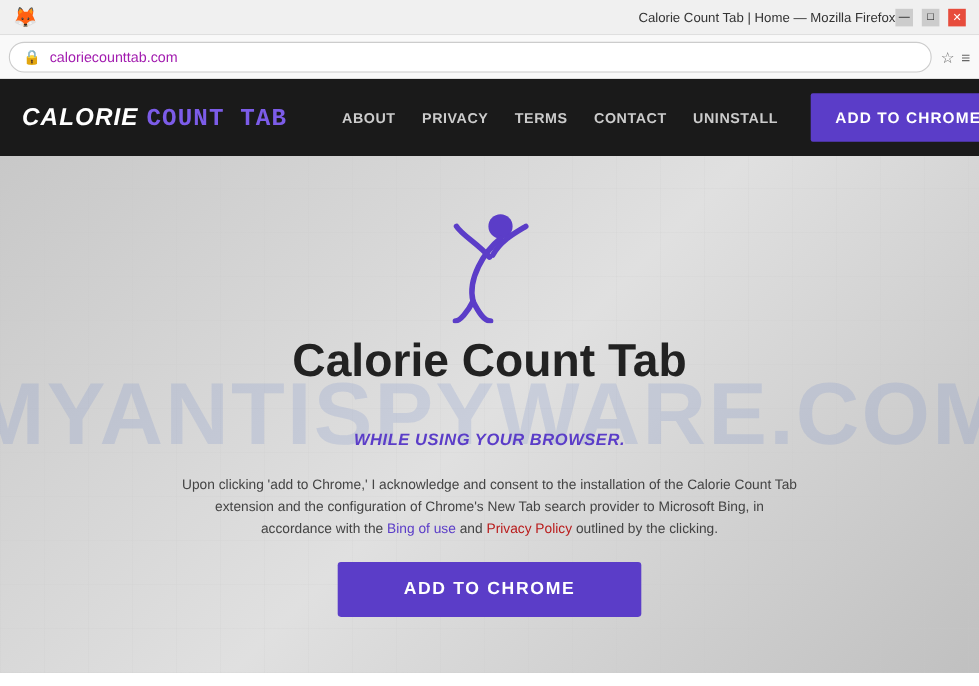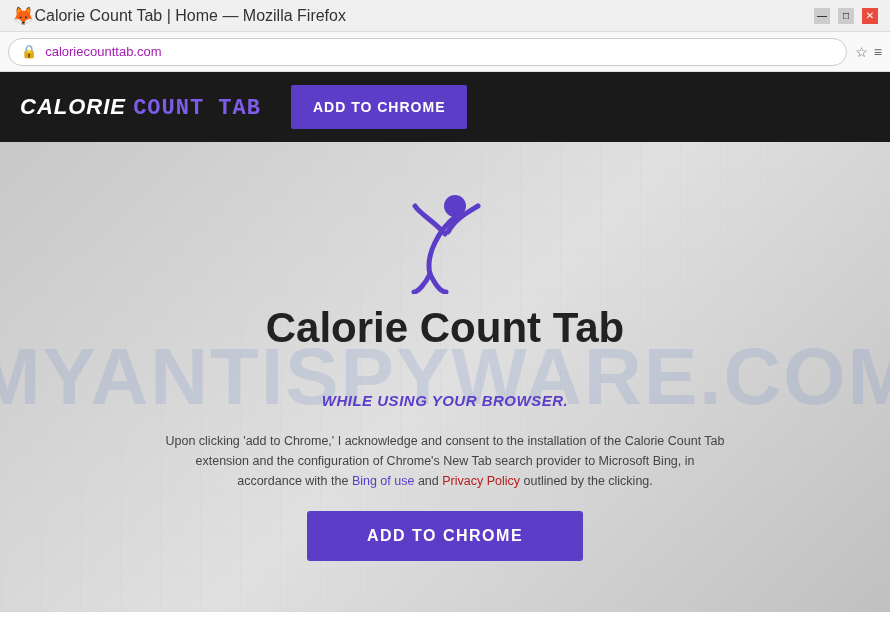--- a/index.html
+++ b/index.html
@@ -11,21 +11,21 @@
     .title-bar {
       height: 32px;
       background: #f0f0f0;
       display: flex;
       align-items: center;
       justify-content: space-between;
       padding: 0 12px;
       border-bottom: 1px solid #ddd;
     }
     .title-bar-left { display: flex; align-items: center; gap: 8px; }
-    .title-bar-title { font-size: 16px; color: #333; flex: 1; text-align: left; }
+    .title-bar-title { font-size: 12px; color: #333; flex: 1; text-align: right; }
     .title-bar-controls { display: flex; gap: 8px; }
     .title-bar-btn {
       width: 16px; height: 16px;
       background: #ccc;
       border: none;
       cursor: pointer;
       font-size: 10px;
       display: flex; align-items: center; justify-content: center;
     }
 
@@ -226,20 +226,27 @@
       <span class="addr-icon">≡</span>
     </div>
   </div>
 
   <div class="website-content">
 
     <nav class="site-nav">
       <div class="site-logo">
         <span style="color:#fff;font-style:italic;">CALORIE </span><span style="color:#7c5ce8;font-family:Liberation Mono, monospace;">COUNT TAB</span>
       </div>
+      <div class="nav-links">
+        <a class="nav-link">ABOUT</a>
+        <a class="nav-link">PRIVACY</a>
+        <a class="nav-link">TERMS</a>
+        <a class="nav-link">CONTACT</a>
+        <a class="nav-link">UNINSTALL</a>
+      </div>
       <button class="btn-add-chrome">ADD TO CHROME</button>
     </nav>
 
     <section class="hero">
       <div class="hero-bg"></div>
       <div class="watermark">MYANTISPYWARE.COM</div>
 
       <div class="hero-inner">
 
         <svg class="hero-logo-icon" viewBox="0 0 90 110" xmlns="http://www.w3.org/2000/svg">

